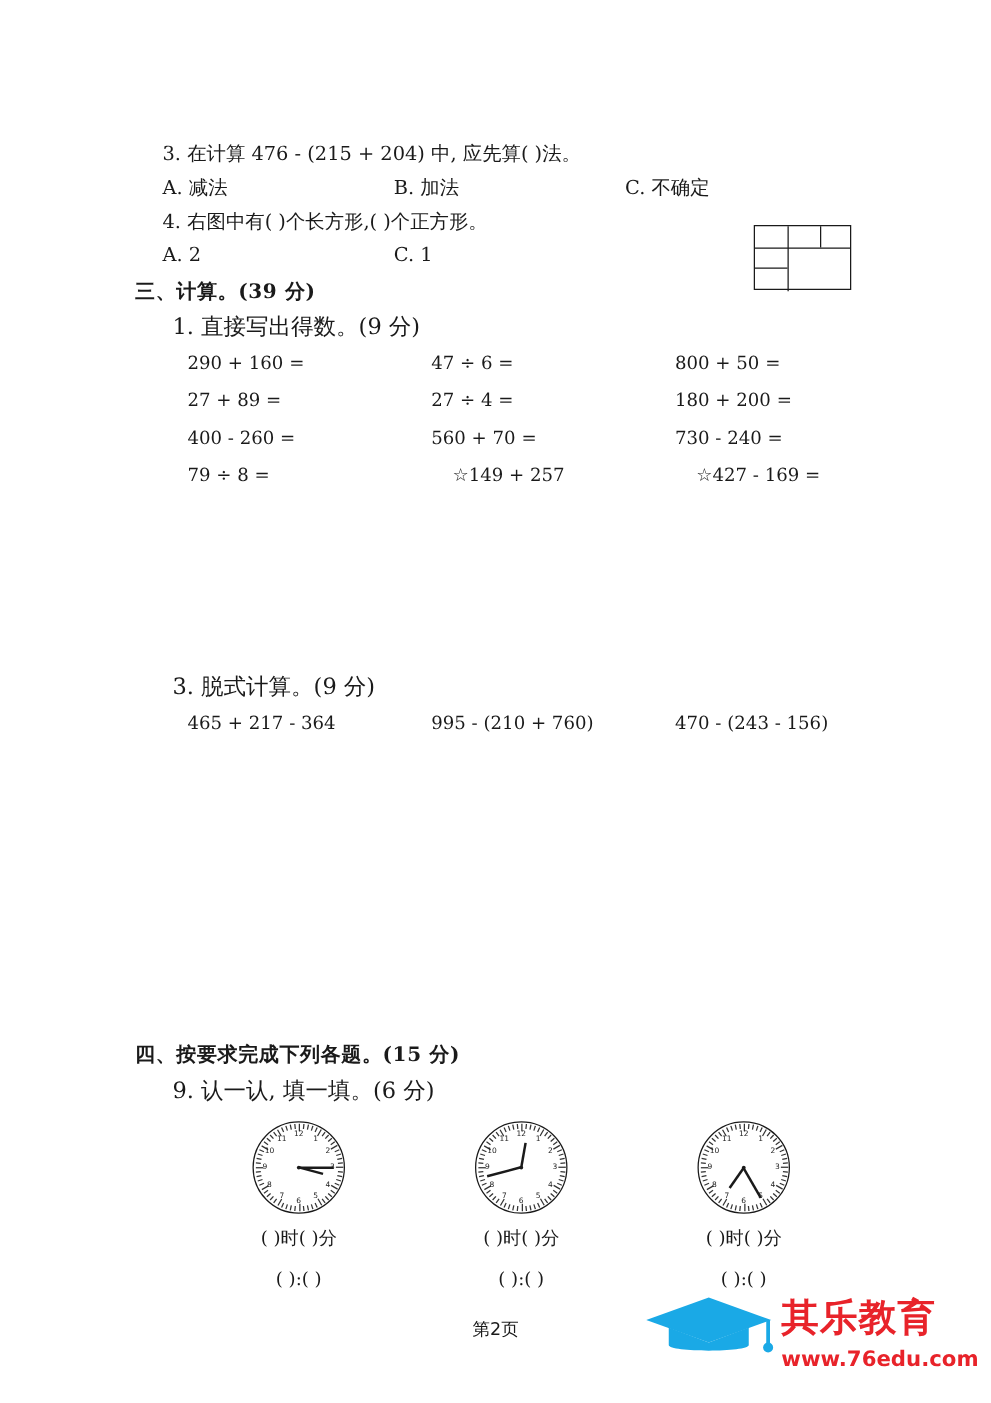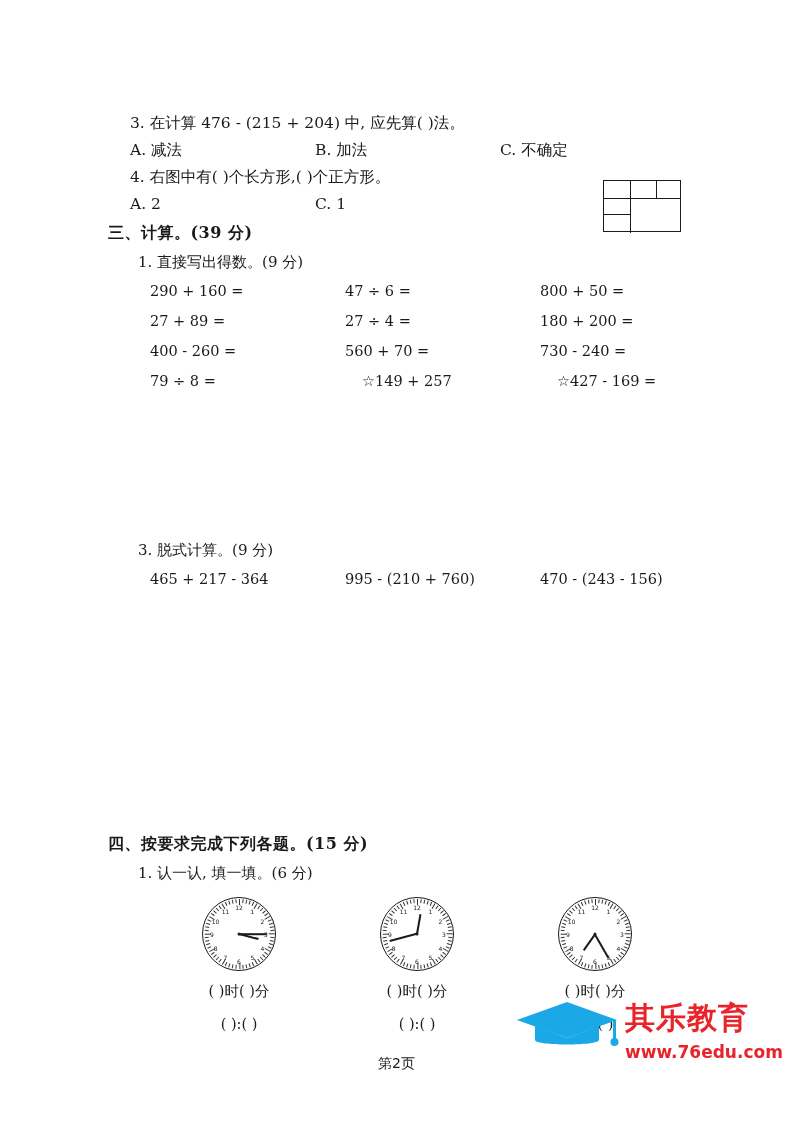--- a/index.html
+++ b/index.html
@@ -33,21 +33,21 @@
     white-space: nowrap;
   }
   .indent1 { padding-left: 22px; }
   .section-title {
     font-size: 16px;
     font-weight: bold;
     line-height: 30px;
     letter-spacing: 0.5px;
   }
   .sub-title {
-    font-size: 15px;
+    font-size: 18px;
     line-height: 28px;
     padding-left: 30px;
   }
   
   .choices {
     display: flex;
     font-size: 15.5px;
     line-height: 27px;
     padding-left: 22px;
   }
@@ -206,21 +206,21 @@
     font-family: "DejaVu Sans", "Liberation Sans", sans-serif;
   }
   .page-num span {
     display: inline-block;
     padding: 2px 10px;
   }
 
   .watermark {
     position: absolute;
     left: 513px;
-    top: 992px;
+    top: 1028px;
     width: 250px;
     height: 82px;
   }
   .wm-cap {
     position: absolute;
     left: 0; top: 6px;
     width: 108px; height: 54px;
   }
   .wm-text {
     position: absolute;
@@ -298,21 +298,21 @@
     <div class="calc-grid3">
       <span>465 + 217 - 364</span>
       <span>995 - (210 + 760)</span>
       <span>470 - (243 - 156)</span>
     </div>
 
     <div class="spacer-lg"></div>
     <div class="spacer-md"></div>
 
     <div class="section-title">四、按要求完成下列各题。(15 分)</div>
-    <div class="sub-title">1. 认一认, 填一填。(6 分)</div>
+    <div class="sub-title">9. 认一认, 填一填。(6 分)</div>
 
     <div class="clocks">
 
       <div class="clock-cell">
         <div class="clock">
           <div class="face"></div>
           <div class="ticks">
               <div class="tick big" style="transform: rotate(0deg);"></div>
               <div class="tick" style="transform: rotate(6deg);"></div>
               <div class="tick" style="transform: rotate(12deg);"></div>

